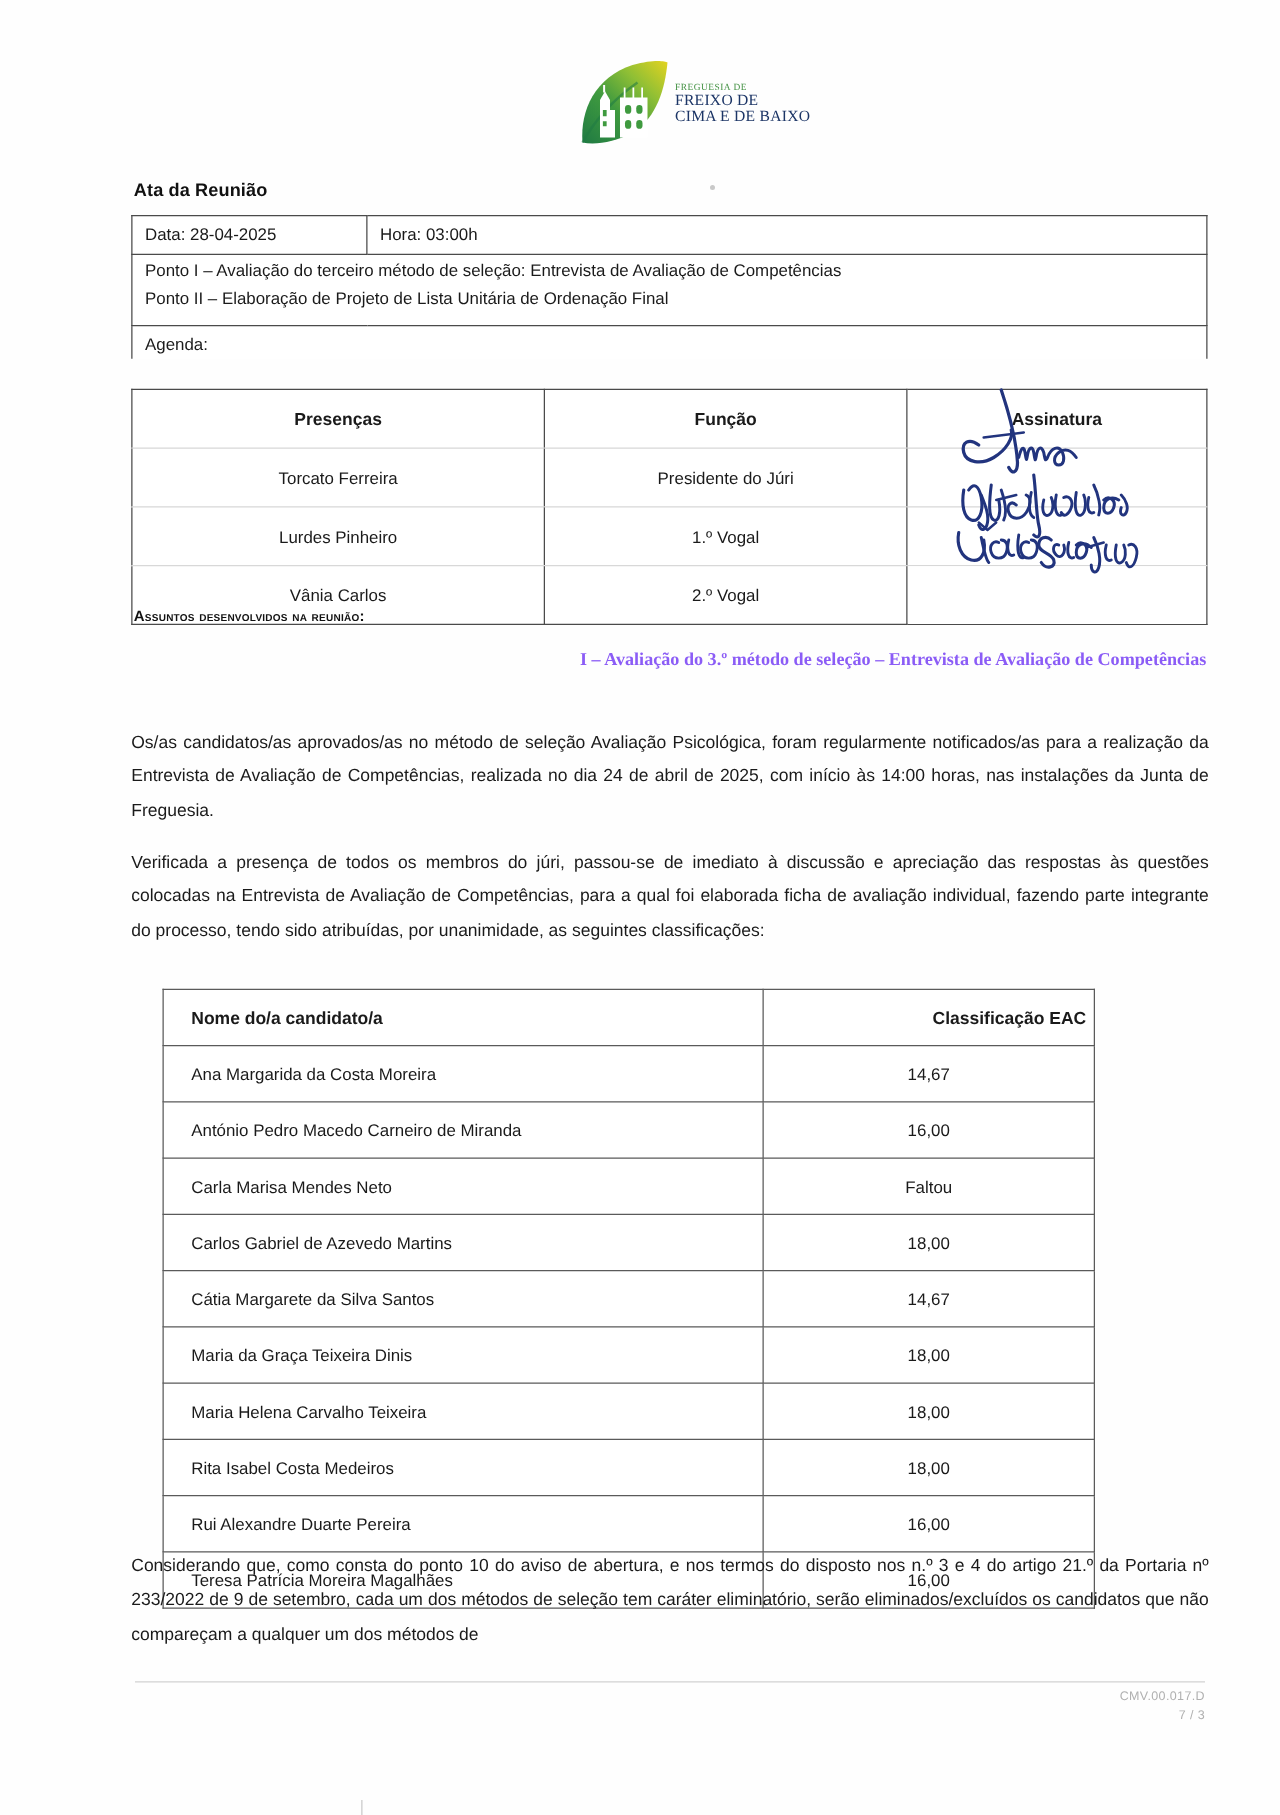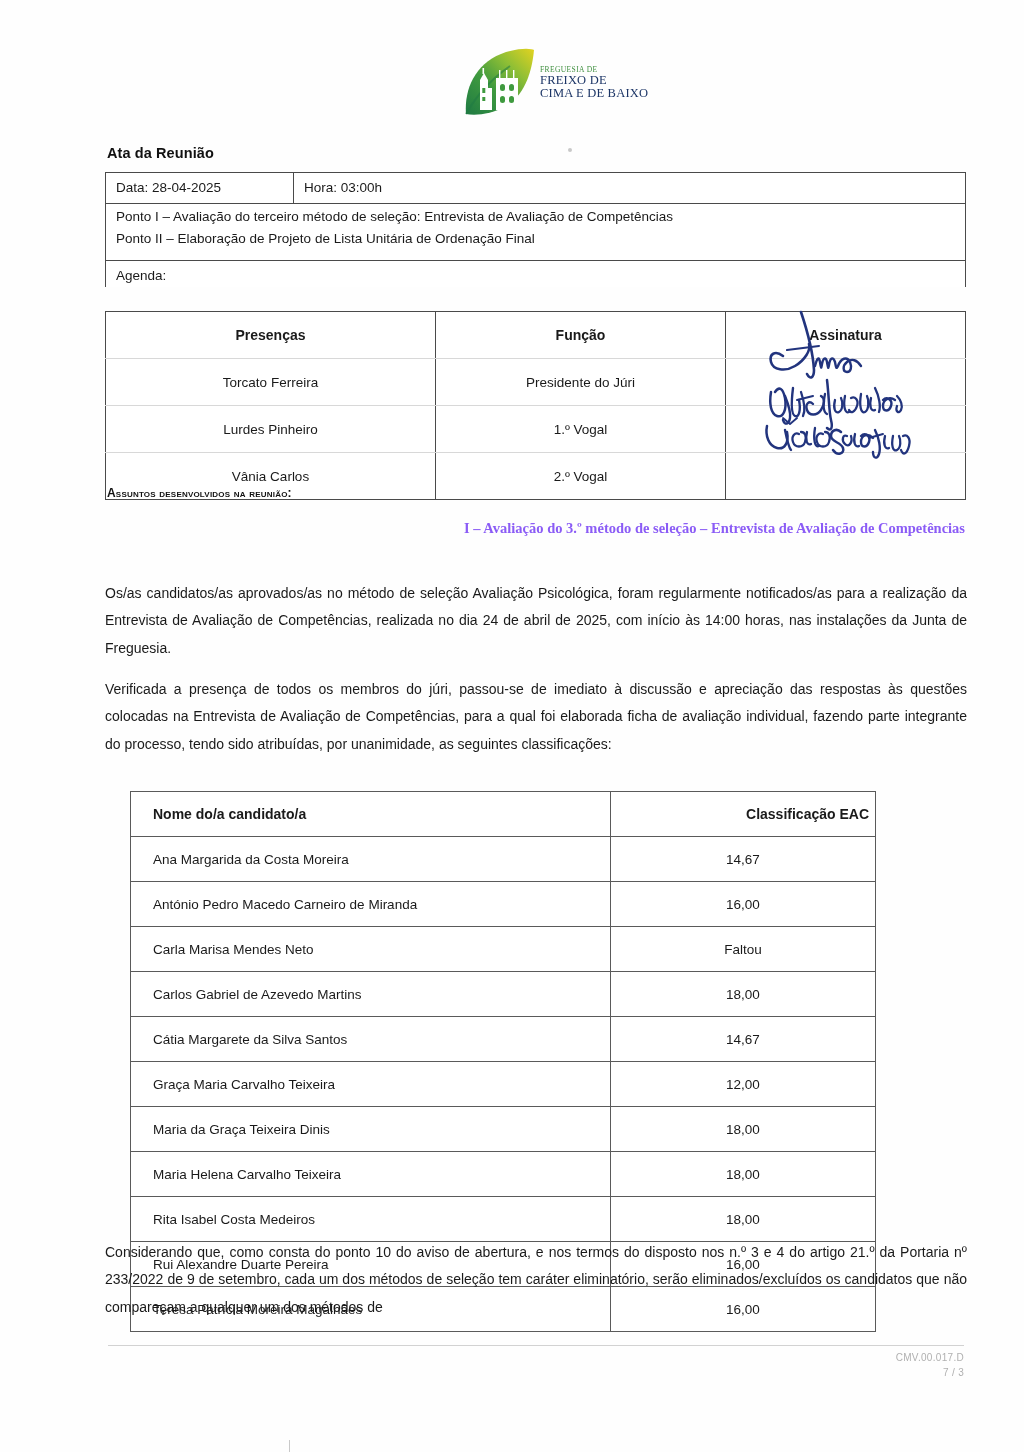--- a/index.html
+++ b/index.html
@@ -402,24 +402,20 @@
       </tr>
       <tr>
         <td class="c-name">Carlos Gabriel de Azevedo Martins</td>
         <td class="c-score">18,00</td>
       </tr>
       <tr>
         <td class="c-name">Cátia Margarete da Silva Santos</td>
         <td class="c-score">14,67</td>
       </tr>
       <tr>
-        <td class="c-name">Graça Maria Carvalho Teixeira</td>
-        <td class="c-score">12,00</td>
-      </tr>
-      <tr>
         <td class="c-name">Maria da Graça Teixeira Dinis</td>
         <td class="c-score">18,00</td>
       </tr>
       <tr>
         <td class="c-name">Maria Helena Carvalho Teixeira</td>
         <td class="c-score">18,00</td>
       </tr>
       <tr>
         <td class="c-name">Rita Isabel Costa Medeiros</td>
         <td class="c-score">18,00</td>

